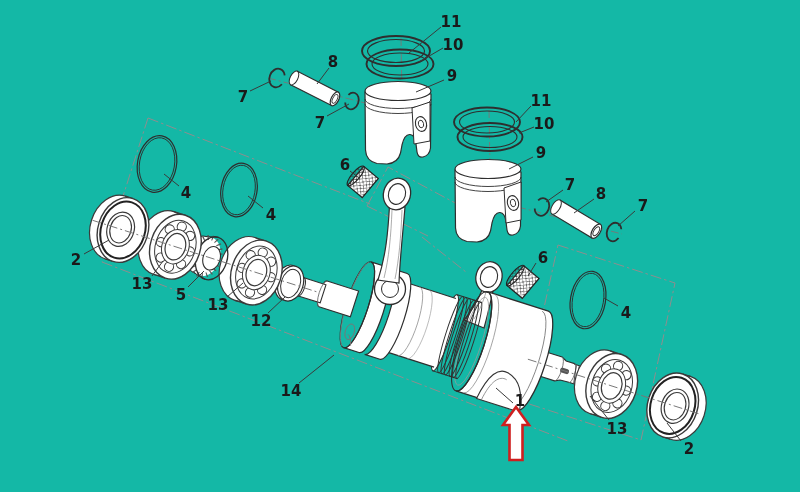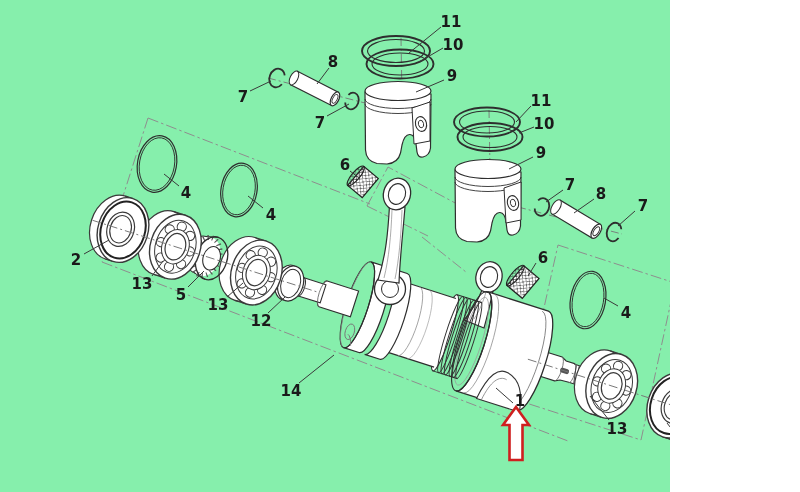--- a/index.html
+++ b/index.html
@@ -1,16 +1,16 @@
 <!DOCTYPE html>
 <html><head>
 <meta charset="utf-8">
 <style>
   html,body{margin:0;padding:0;background:#fff;}
-  #stage{width:670px;height:492px;position:relative;background:#86efac;overflow:hidden;}
+  #stage{width:800px;height:492px;position:relative;background:#14b8a6;overflow:hidden;}
   svg{display:block;}
   .part-label{font-family:"DejaVu Sans",sans-serif;font-size:15px;font-weight:bold;fill:#1a1a1a;}
 </style>
 </head>
 <body>
 
 <div id="stage">
 <svg width="800" height="492" viewBox="0 0 800 492">
 <defs>
   <pattern id="mesh" width="4.5" height="4.5" patternUnits="userSpaceOnUse">

